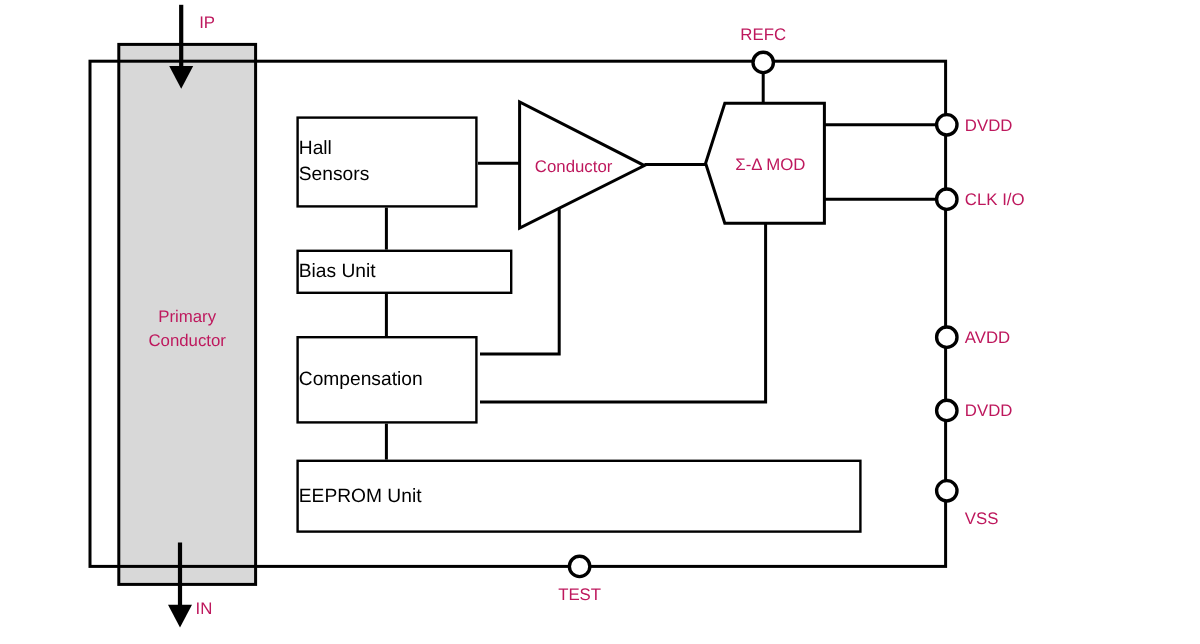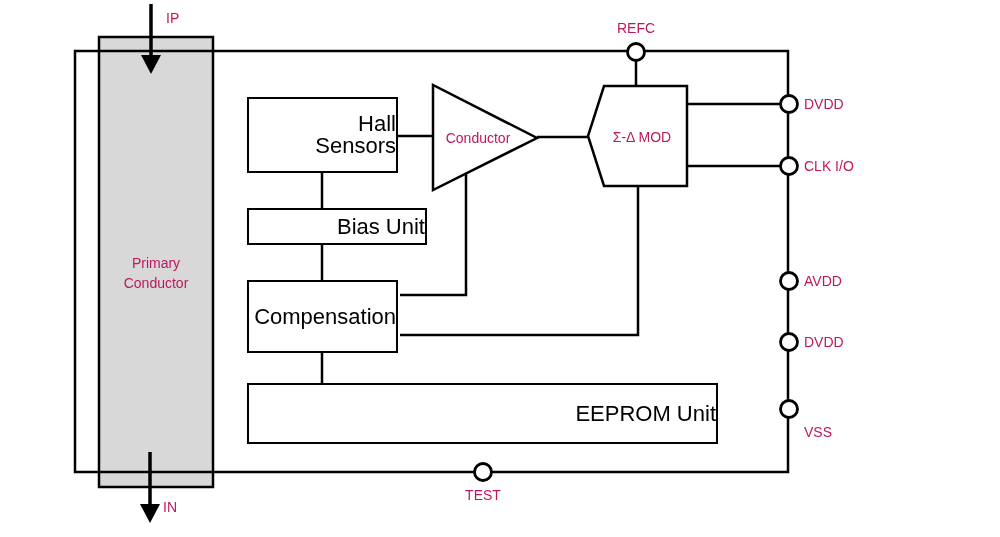--- a/index.html
+++ b/index.html
@@ -19,23 +19,23 @@
     position: absolute;
     left: 0; top: 0;
     width: 1000px; height: 537px;
   }
   .blockbox {
     position: absolute;
     background: #ffffff;
     border: 2px solid #000000;
     display: flex;
     flex-direction: column;
-    align-items: flex-end;
+    align-items: flex-start;
     justify-content: center;
-    font-size: 22px;
+    font-size: 16px;
     line-height: 22px;
     color: #000000;
     text-align: center;
     box-sizing: border-box;
   }
   .lbl {
     position: absolute;
     font-size: 14px;
     line-height: 20px;
     color: #be185d;

